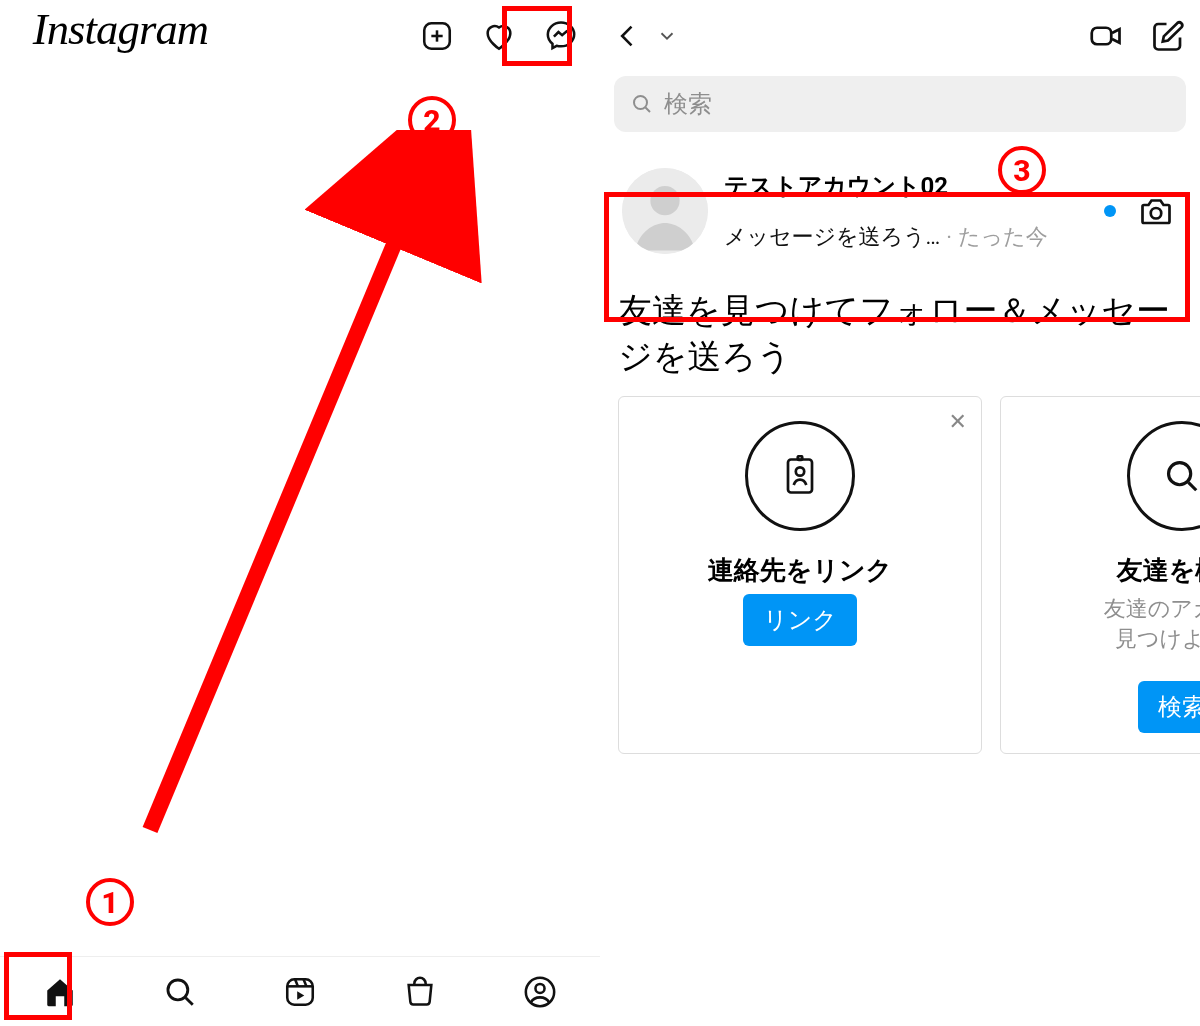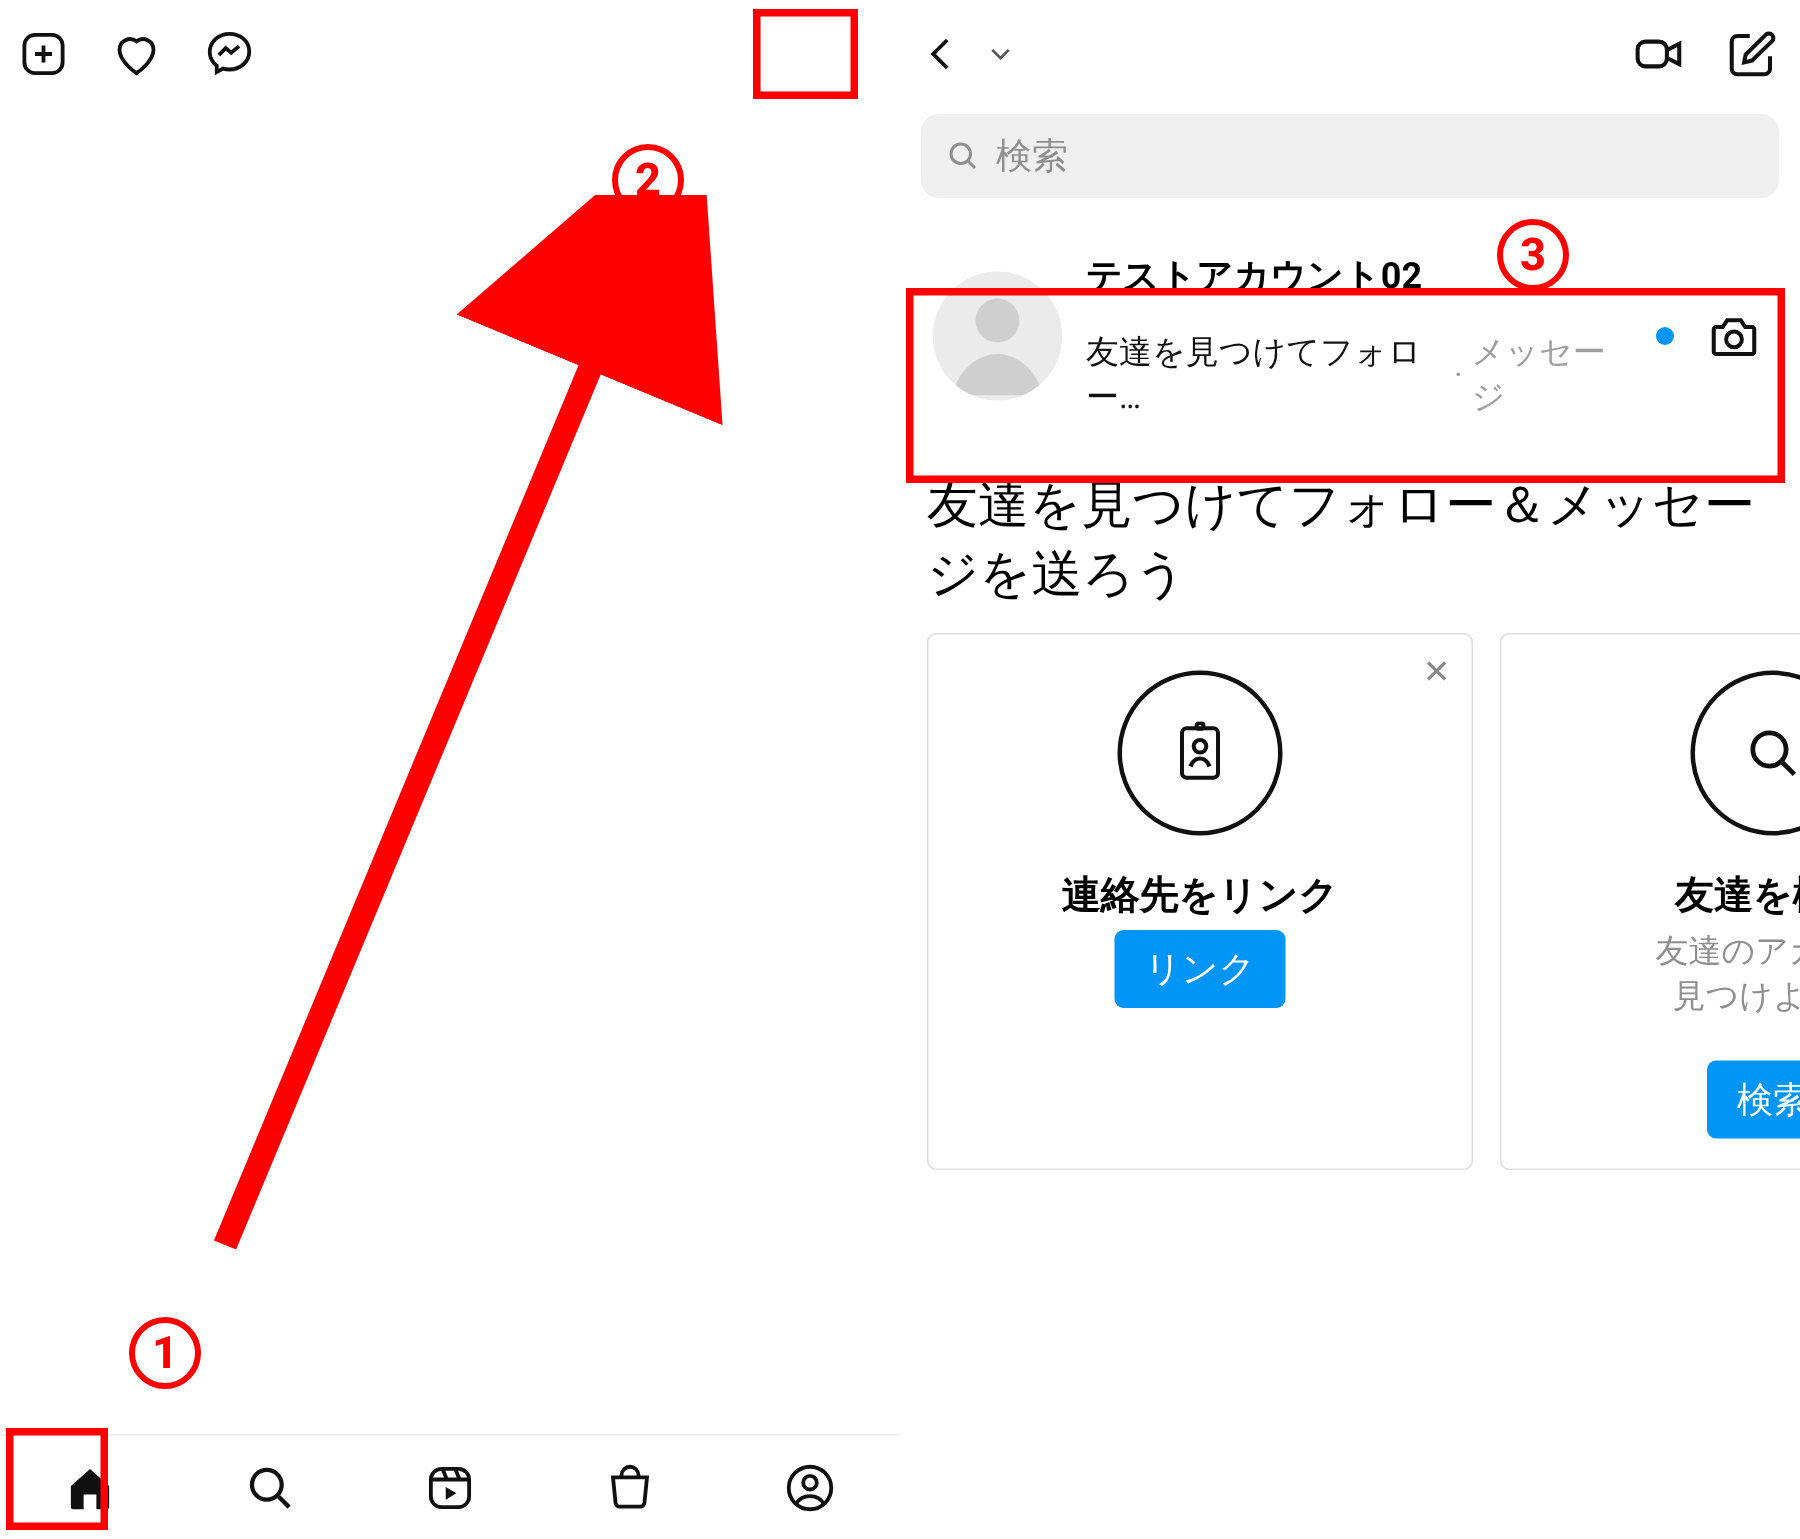--- a/index.html
+++ b/index.html
@@ -155,20 +155,25 @@
     }
     .arrow { position:absolute; pointer-events:none; }
   </style>
 </head>
 <body>
 
 <div class="container">
 
   <div class="col col-left">
     <div class="ig-header">
+      <div class="ig-logo">
+        <svg viewBox="0 0 200 56" width="200" height="50">
+            <text x="0" y="42" font-family="'Brush Script MT',cursive" font-size="50" font-style="italic">Instagram</text>
+          </svg>
+      </div>
       <div class="ig-header-icons">
         <div class="hi-icon">
           <svg viewBox="0 0 24 24" fill="none" stroke="#111" stroke-width="1.8">
               <rect x="3" y="3" width="18" height="18" rx="5"></rect>
               <line x1="12" y1="8" x2="12" y2="16"></line>
               <line x1="8" y1="12" x2="16" y2="12"></line>
             </svg>
         </div>
         <div class="hi-icon">
           <svg viewBox="0 0 24 24" fill="none" stroke="#111" stroke-width="1.8">
@@ -264,23 +269,23 @@
       <div class="avatar">
         <svg viewBox="0 0 100 100">
             <circle cx="50" cy="50" r="50" fill="#ebebeb"></circle>
             <circle cx="50" cy="38" r="17" fill="#cfcfcf"></circle>
             <path d="M15 96c5-22 22-32 35-32s30 10 35 32" fill="#cfcfcf"></path>
           </svg>
       </div>
       <div class="dm-body">
         <div class="dm-name">テストアカウント02</div>
         <div class="dm-line">
-          <span class="snippet">友達を見つけてフォロー…</span>
+          <span class="snippet">メッセージを送ろう…</span>
           <span class="meta">·</span>
-          <span class="meta">メッセージ</span>
+          <span class="meta">たった今</span>
         </div>
       </div>
       <div class="dot-unread"></div>
       <div class="cam">
         <svg viewBox="0 0 24 24" fill="none" stroke="#111" stroke-width="1.8">
             <path d="M4 8h3l2-3h6l2 3h3a1 1 0 0 1 1 1v10a1 1 0 0 1-1 1H4a1 1 0 0 1-1-1V9a1 1 0 0 1 1-1z"></path>
             <circle cx="12" cy="13.5" r="3.5"></circle>
           </svg>
       </div>
     </div>

